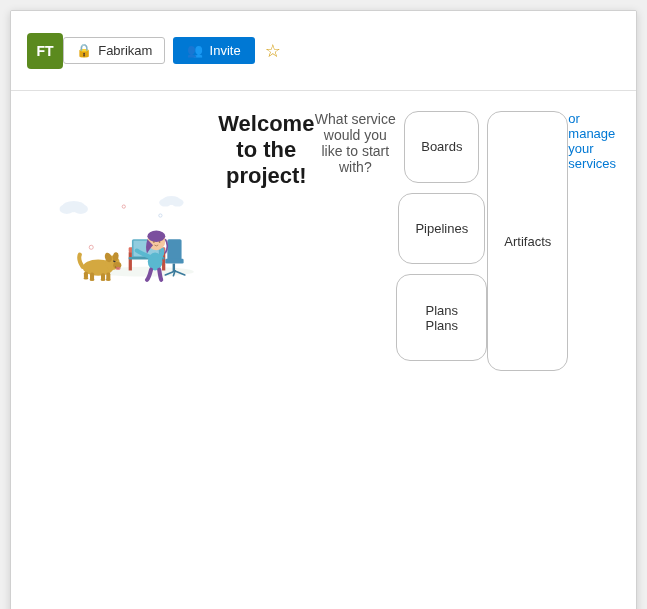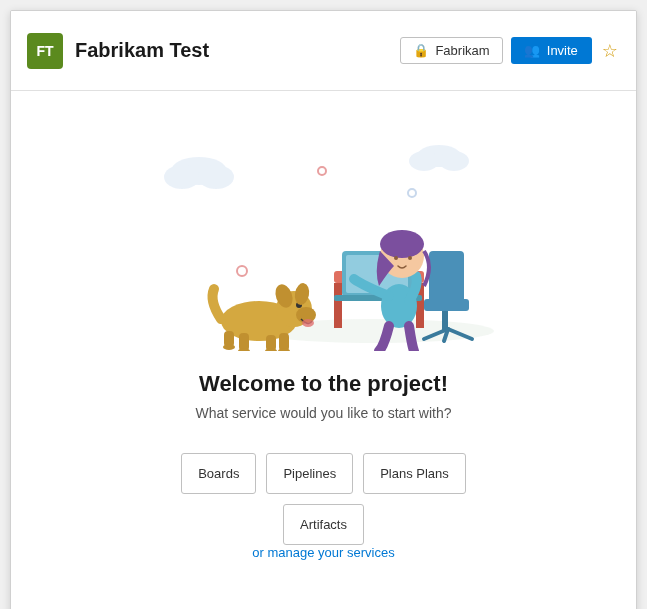--- a/index.html
+++ b/index.html
@@ -86,22 +86,20 @@
     .star-icon {
       font-size: 18px;
       color: #d4a017;
       cursor: pointer;
       padding: 2px;
     }
     
     .main-content {
       background: #fff;
       display: flex;
-      flex-direction: column;
-      align-items: center;
       padding: 20px 20px 30px;
     }
     
     .illustration-container {
       width: 100%;
       max-width: 460px;
       height: 240px;
       position: relative;
       display: flex;
       justify-content: center;
@@ -130,21 +128,21 @@
     .service-buttons-row {
       display: flex;
       gap: 10px;
       justify-content: center;
       margin-bottom: 10px;
       flex-wrap: wrap;
     }
     .service-btn {
       padding: 12px 16px;
       border: 1px solid #c0c0c0;
-      border-radius: 3px;
+      border-radius: 14px;
       background: #fff;
       color: #333;
       font-size: 13px;
       cursor: pointer;
       font-family: inherit;
     }
     .artifacts-row {
       display: flex;
       justify-content: center;
     }
@@ -157,21 +155,20 @@
   </style>
 </head>
 <body>
 
 <div class="window">
 
   <div class="header">
     <div class="avatar">
       <span>FT</span>
     </div>
-    <span class="project-name">Fabrikam Test</span>
     <div class="header-actions">
       <button class="btn-private">
         <span class="lock-icon">🔒</span>
         <span>Fabrikam</span>
       </button>
       <button class="btn-invite">
         <span>👥</span>
         <span>Invite</span>
       </button>
       <span class="star-icon">☆</span>

